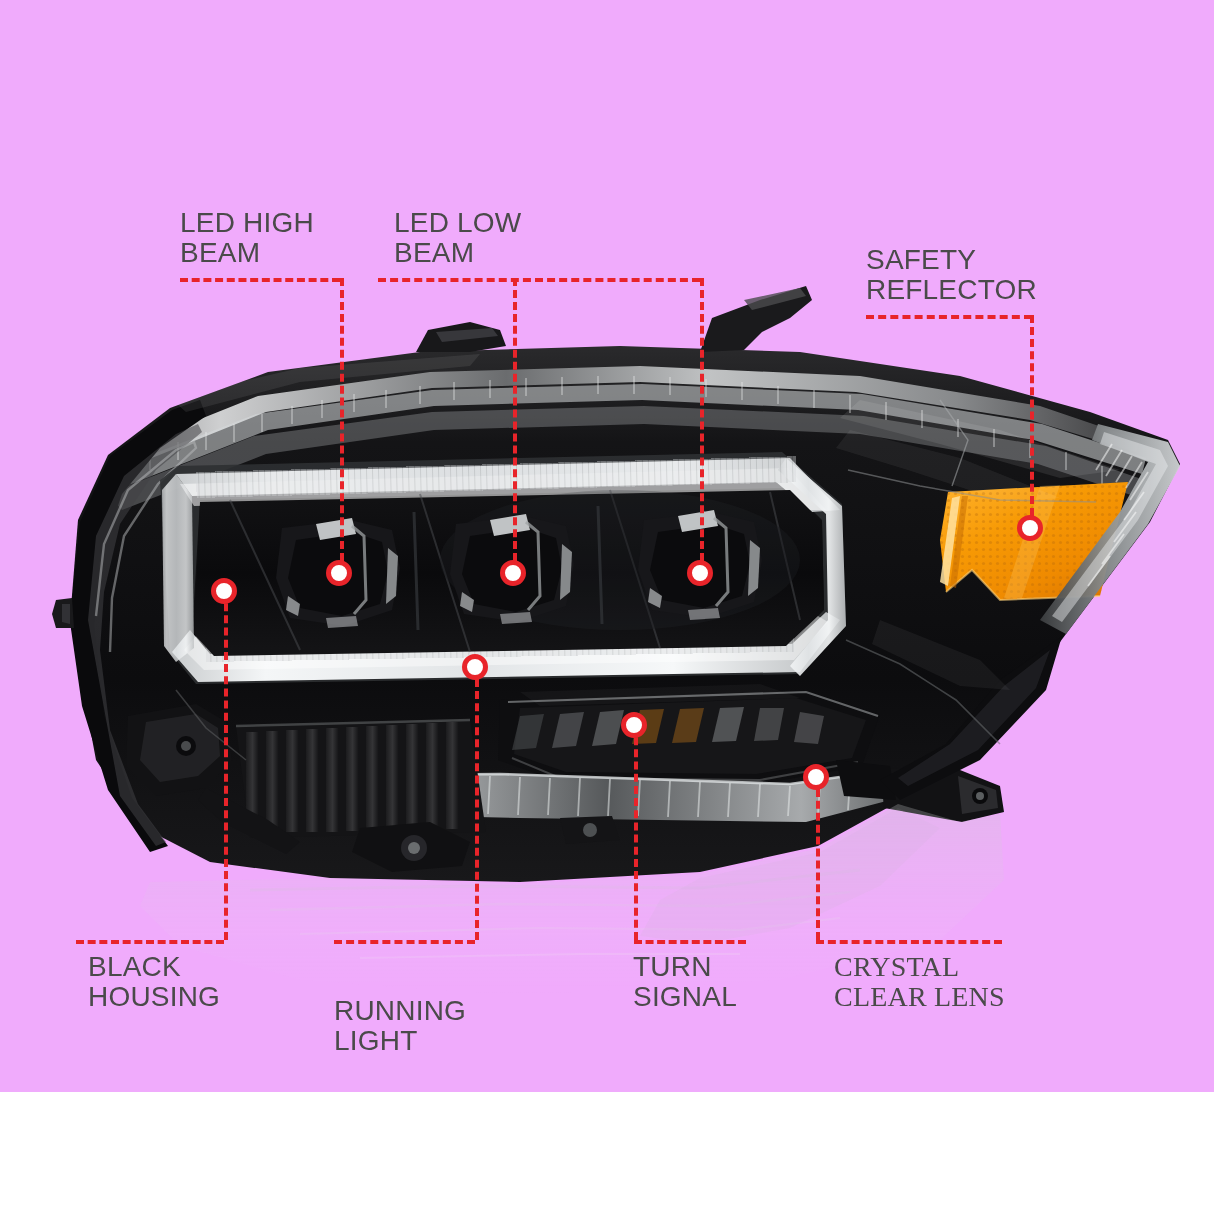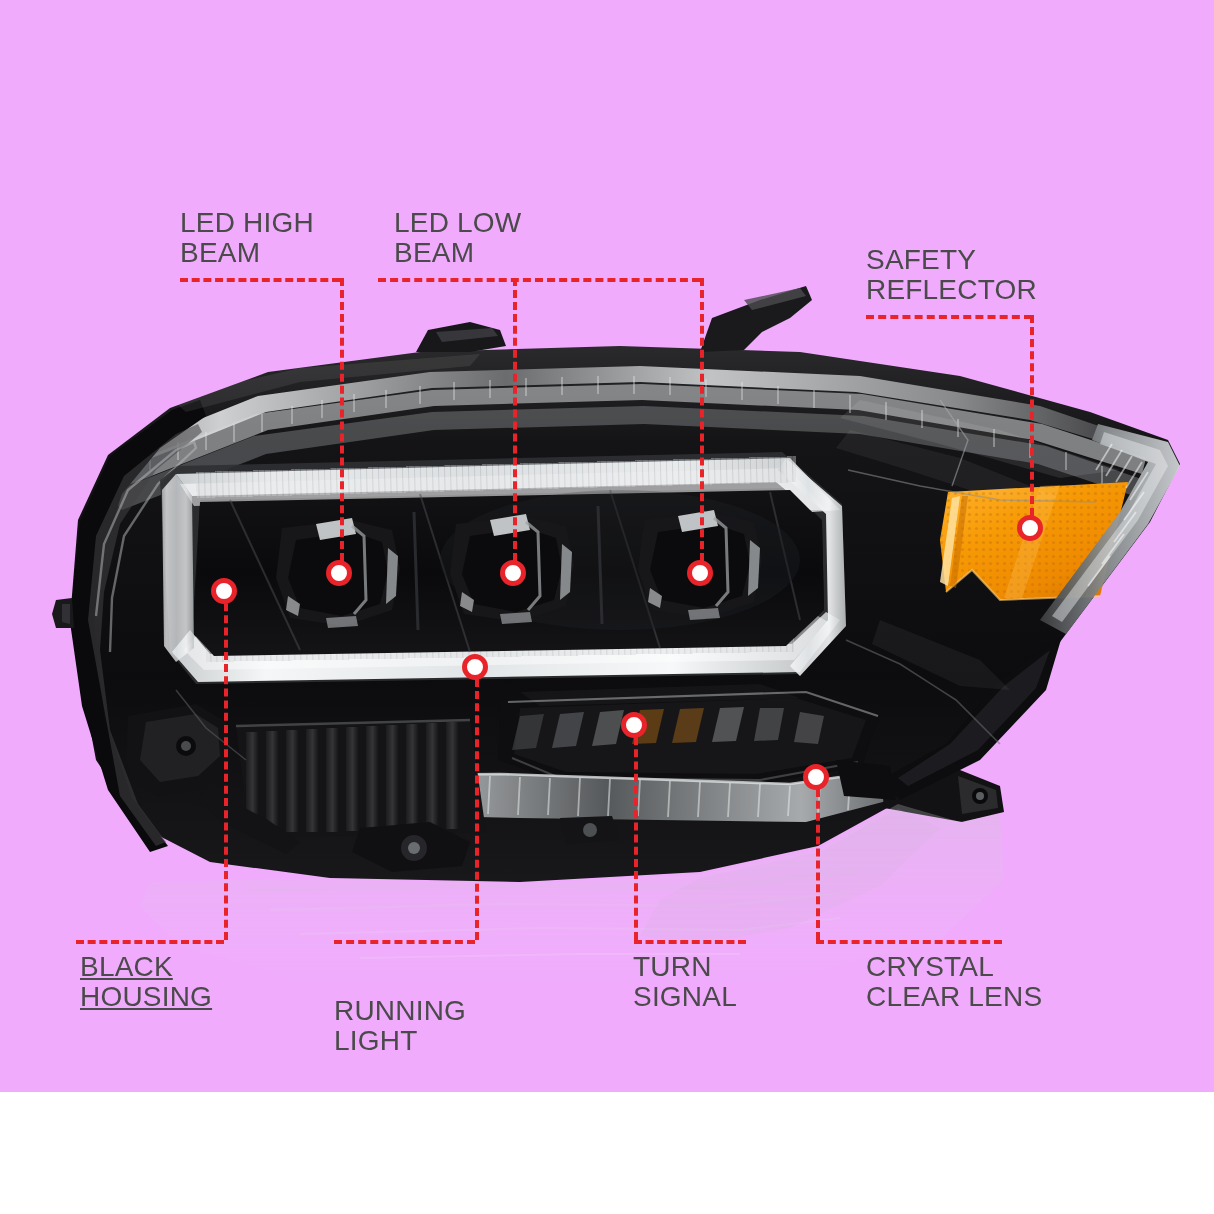--- a/index.html
+++ b/index.html
@@ -382,32 +382,32 @@
       <div class="callout" style="left: 378px; top: 208px; margin-left: 16px;">LED LOW
 BEAM</div>
       <div class="ln h" style="left: 866px; top: 315px; width: 166px;"></div>
       <div class="ln v" style="left: 1030px; top: 315px; height: 213px;"></div>
       <div class="dot" style="left: 1030px; top: 528px;"></div>
       <div class="callout" style="left: 866px; top: 245px;">SAFETY
 REFLECTOR</div>
       <div class="ln h" style="left: 76px; top: 940px; width: 148px;"></div>
       <div class="ln v" style="left: 224px; top: 591px; height: 349px;"></div>
       <div class="dot" style="left: 224px; top: 591px;"></div>
-      <div class="callout" style="left: 80px; top: 952px; text-decoration: underline;">BLACK
+      <div class="callout" style="left: 88px; top: 952px;">BLACK
 HOUSING</div>
       <div class="ln h" style="left: 334px; top: 940px; width: 141px;"></div>
       <div class="ln v" style="left: 475px; top: 667px; height: 273px;"></div>
       <div class="dot" style="left: 475px; top: 667px;"></div>
       <div class="callout" style="left: 334px; top: 952px; margin-top: 44px;">RUNNING
 LIGHT</div>
       <div class="ln h" style="left: 634px; top: 940px; width: 112px;"></div>
       <div class="ln v" style="left: 634px; top: 725px; height: 215px;"></div>
       <div class="dot" style="left: 634px; top: 725px;"></div>
       <div class="callout" style="left: 633px; top: 952px;">TURN
 SIGNAL</div>
       <div class="ln h" style="left: 816px; top: 940px; width: 186px;"></div>
       <div class="ln v" style="left: 816px; top: 777px; height: 163px;"></div>
       <div class="dot" style="left: 816px; top: 777px;"></div>
-      <div class="callout" style="left: 866px; top: 952px;">CRYSTAL
+      <div class="callout" style="left: 834px; top: 952px; font-family: Liberation Serif, serif;">CRYSTAL
 CLEAR LENS</div>
     </div>
 
 </div>
 
 </body></html>

